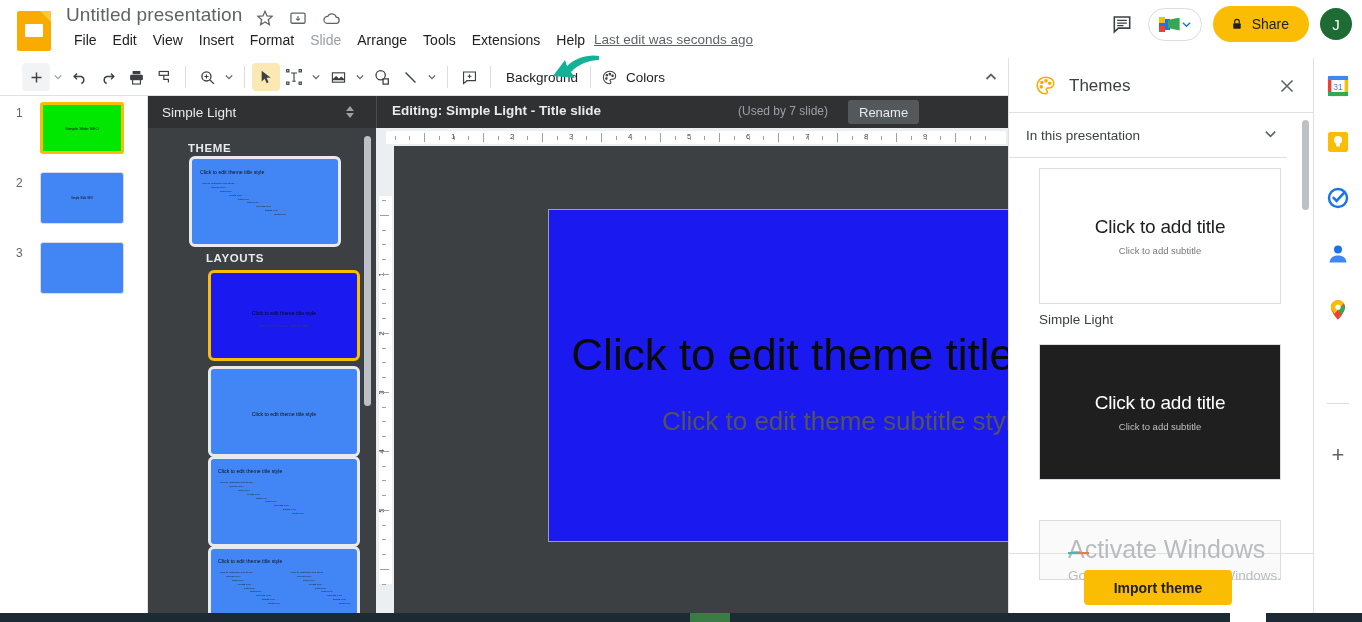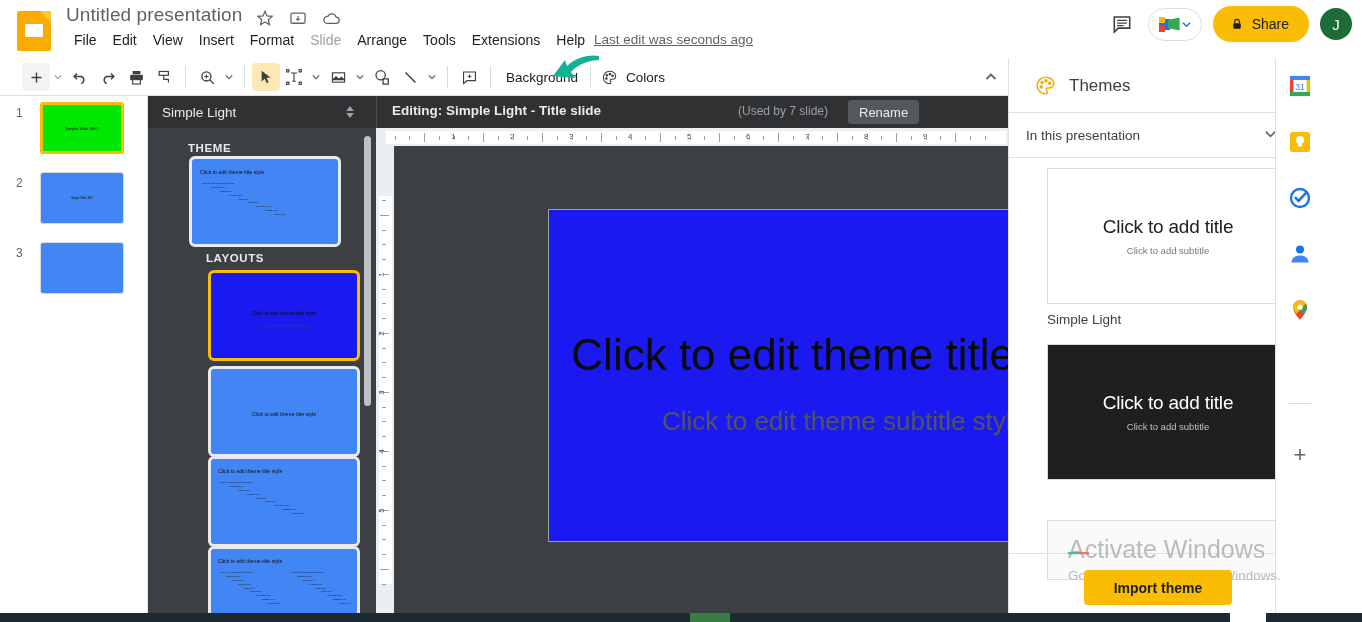--- a/index.html
+++ b/index.html
@@ -163,21 +163,21 @@
      display:flex; align-items:center; justify-content:center; cursor:pointer; color:#5f6368; }
   .themes-div { position:absolute; left:0; top:54px; width:305px; height:1px; background:#e0e0e0; }
   .themes-sel {
     position:absolute; left:0; top:55px; width:295px; height:44px; display:flex; align-items:center;
     cursor:pointer;
   }
   .themes-sel-label { position:absolute; left:17px; font-size:13.5px; color:#3c4043; }
   .themes-sel-caret { position:absolute; right:26px; color:#5f6368; }
   .themes-div2 { position:absolute; left:0; top:99px; width:278px; height:1px; background:#e0e0e0; }
 
-  .theme-list { position:absolute; left:16px; top:100px; width:264px; height:430px; overflow:hidden; }
+  .theme-list { position:absolute; left:8px; top:100px; width:264px; height:430px; overflow:hidden; }
   .theme-card { position:absolute; left:22px; width:242px; cursor:pointer; }
   .theme-prev {
     width:242px; height:136px; border:1px solid #dadce0; position:relative; overflow:hidden;
     display:flex; flex-direction:column; align-items:center; justify-content:center;
   }
   .theme-prev.dark { background:#1f1f1f; border:1px solid #dadce0; }
   .tp-title { font-size:19px; letter-spacing:-0.2px; }
   .tp-sub { font-size:9.5px; margin-top:7px; }
   .theme-name { margin-top:8px; font-size:13.5px; color:#3c4043; }
 
@@ -191,21 +191,21 @@
   }
   .panel-footer-line { position:absolute; left:1008px; top:553px; width:305px; height:1px; background:#e0e0e0; }
 
   
   .wm { position:absolute; left:1068px; top:535px; width:300px; z-index:5; pointer-events:none; }
   .wm-title { font-size:25px; color:#b9bcbe; white-space:nowrap; }
   .wm-sub { font-size:13.5px; color:#b9bcbe; margin-top:4px; white-space:nowrap; }
   .wm-logo { position:absolute; left:0px; top:14px; width:22px; height:8px; }
 
   
-  .rail { position:absolute; left:1275px; top:58px; width:49px; height:564px; background:#fff;
+  .rail { position:absolute; left:1313px; top:58px; width:49px; height:564px; background:#fff;
           border-left:1px solid #e0e0e0; }
   .rail-ic { position:absolute; left:12px; width:24px; height:24px; cursor:pointer; }
   .rail-divider { position:absolute; left:13px; top:345px; width:22px; height:1px; background:#dadce0; }
   .rail-plus { position:absolute; left:13px; top:386px; width:22px; height:22px; display:flex;
                align-items:center; justify-content:center; font-size:22px; color:#5f6368; cursor:pointer; }
 
   
   .osbar { position:absolute; left:0; top:613px; width:1362px; height:9px; background:#1b2a33; }
   .osbar .green { position:absolute; left:690px; top:0; width:40px; height:9px; background:#3a7d44; }
   .osbar .white { position:absolute; left:1230px; top:0; width:36px; height:9px; background:#ffffff; }

